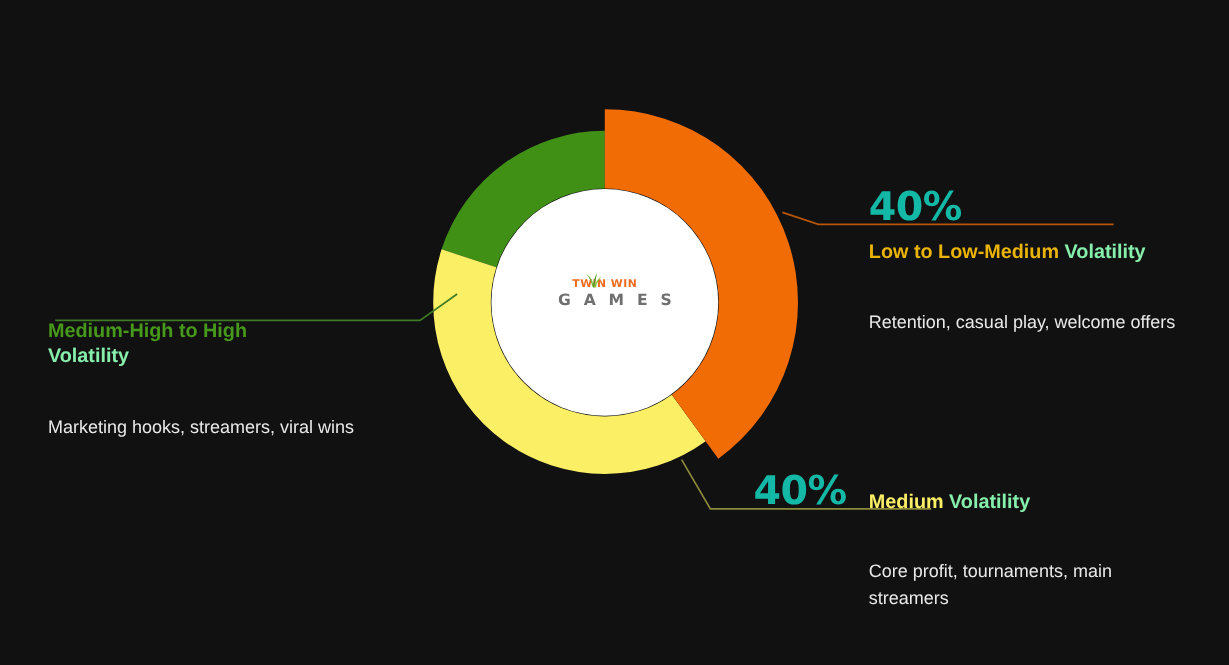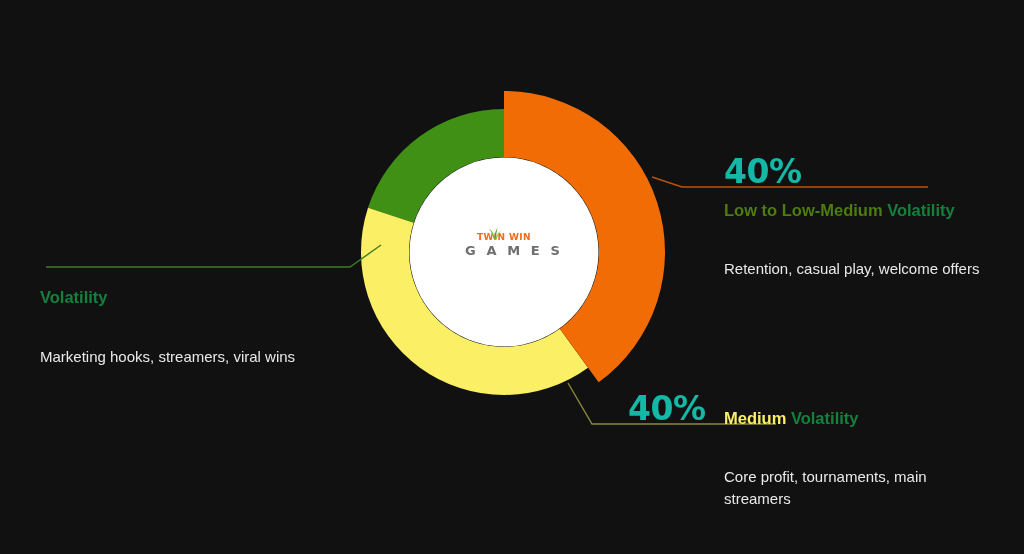--- a/index.html
+++ b/index.html
@@ -83,21 +83,21 @@
     letter-spacing: -0.5px;
     line-height: 1.05;
   }
 
   .cat-line {
     font-size: 16.5px;
     font-weight: 700;
     line-height: 1.3;
     margin-bottom: 7px;
   }
-  .cat-line .tail { color: #15803d; }
+  .cat-line .tail { color: #86efac; }
 
   .desc {
     font-size: 15px;
     font-weight: 400;
     line-height: 1.42;
     color: #e9e9e9;
     margin-top: 37px;
   }
 
   
@@ -142,36 +142,36 @@
       </svg>
       <span>TWIN WIN</span>
     </div>
     <div class="logo-bottom" style="color: rgb(111, 111, 111);">G A M E S</div>
   </div>
 
   <div class="pct" id="callout-orange-pct-holder" style="position:absolute;left:724px;top:155px;">40%</div>
 
   <div class="callout" id="callout-orange" style="top:200px;">
     <div class="cat-line">
-      <span class="lead" id="lead-orange" style="color: #4d7c0f;">Low to Low-Medium</span><span class="tail"> Volatility</span>
+      <span class="lead" id="lead-orange" style="color: #eab308;">Low to Low-Medium</span><span class="tail"> Volatility</span>
     </div>
     <div class="desc">Retention, casual play, welcome offers</div>
   </div>
 
   <div class="pct" id="callout-yellow-pct">40%</div>
 
   <div class="callout" id="callout-yellow">
     <div class="cat-line">
       <span class="lead" id="lead-yellow" style="color: rgb(251, 239, 102);">Medium</span><span class="tail"> Volatility</span>
     </div>
     <div class="desc">Core profit, tournaments, main streamers</div>
   </div>
 
 
   <div class="callout" id="callout-green">
     <div class="cat-line">
-      <br>
+      <span class="lead" id="lead-green" style="color: rgb(70, 153, 26);">Medium-High to High</span><br>
       <span class="tail">Volatility</span>
     </div>
     <div class="desc">Marketing hooks, streamers, viral wins</div>
   </div>
 
 </div>
 
 </body></html>

